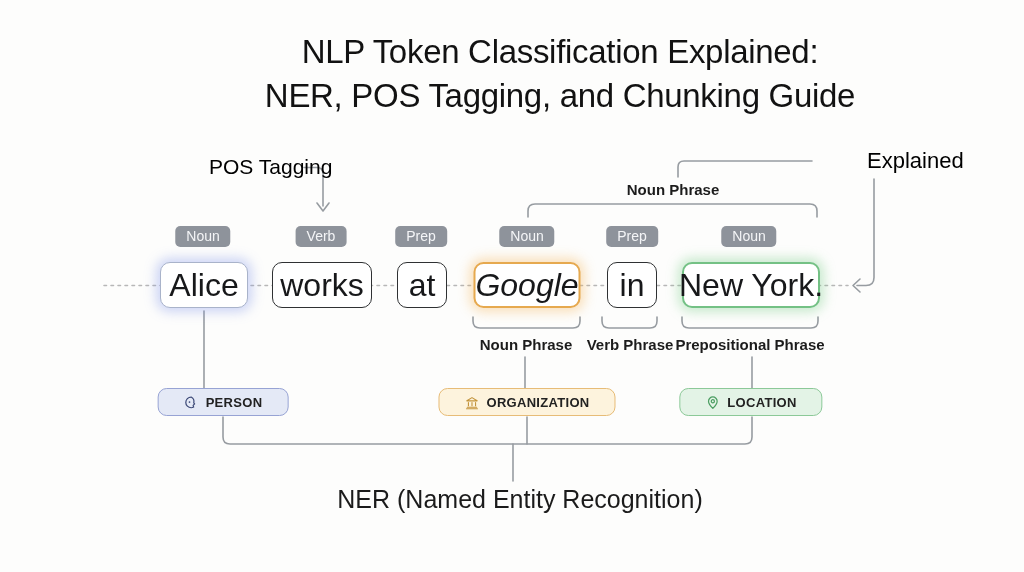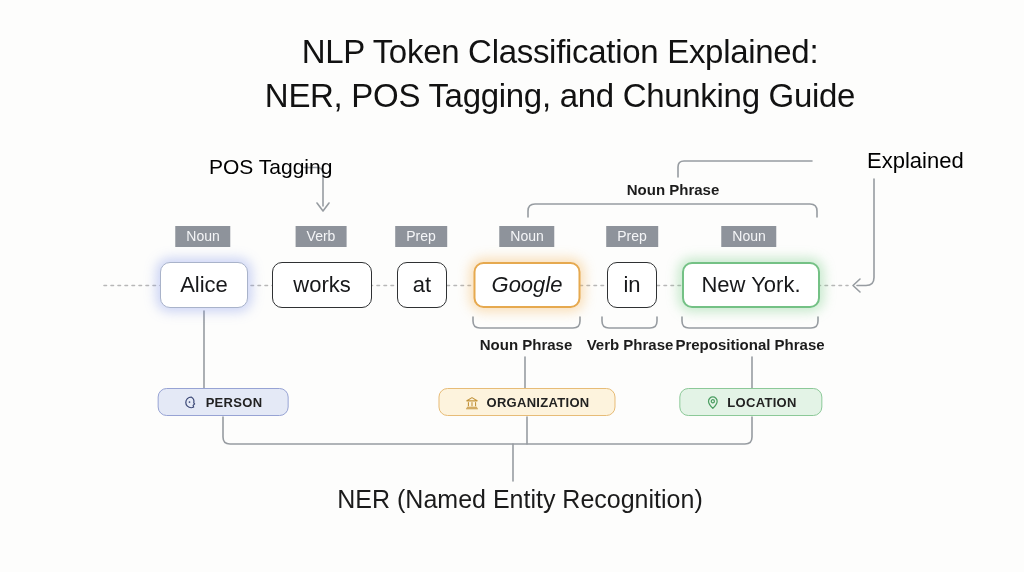--- a/index.html
+++ b/index.html
@@ -23,31 +23,31 @@
   .annot-chunk{top:148px;left:819px;font-size:22px;}
 
   .chunk-phrase-label{
     top:181px;left:673px;transform:translateX(-50%);
     font-size:15px;font-weight:600;color:#1c1c1c;white-space:nowrap;
   }
 
   .pill{
     top:226px;transform:translateX(-50%);
     background:#8e939b;color:#f4f5f7;
-    font-size:14px;line-height:21px;padding:0 11px;border-radius:0;
+    font-size:14px;line-height:21px;padding:0 11px;border-radius:5px;
     white-space:nowrap;
   }
   .pill-0{left:203px;} .pill-1{left:321px;} .pill-2{left:421px;}
   .pill-3{left:527px;} .pill-4{left:632px;} .pill-5{left:749px;}
 
   .token{
     top:262px;height:46px;transform:translateX(-50%);
     background:#ffffff;border-radius:10px;
     display:flex;align-items:center;justify-content:center;
-    font-size:22px;font-weight:500;color:#17181a;white-space:nowrap;
+    font-size:32px;font-weight:500;color:#17181a;white-space:nowrap;
     box-sizing:border-box;
   }
   .tok-alice {left:204px;width:88px;border:1.6px solid #a9b3ca;
               box-shadow:0 0 12px 4px rgba(126,148,235,.38);}
   .tok-works {left:322px;width:100px;border:1.6px solid #2f3133;}
   .tok-at    {left:422px;width:50px;border:1.6px solid #2f3133;}
   .tok-google{left:527px;width:107px;border:2px solid #e6a94f;
               box-shadow:0 0 12px 4px rgba(245,176,80,.38);font-style:italic;}
   .tok-in    {left:632px;width:50px;border:1.6px solid #2f3133;}
   .tok-ny    {left:751px;width:138px;border:2px solid #74c185;

